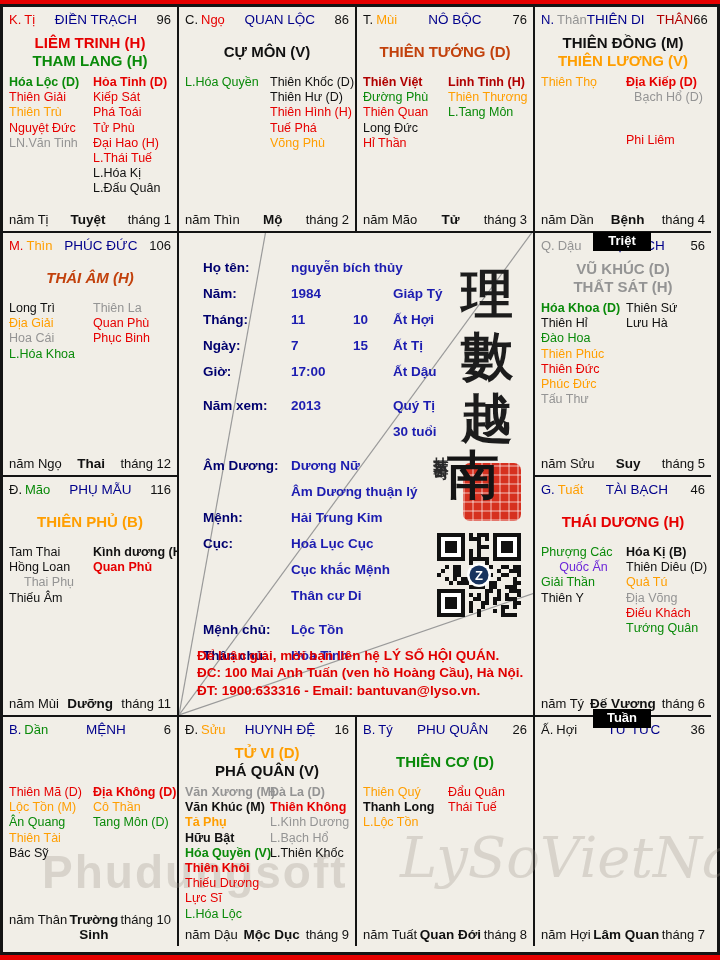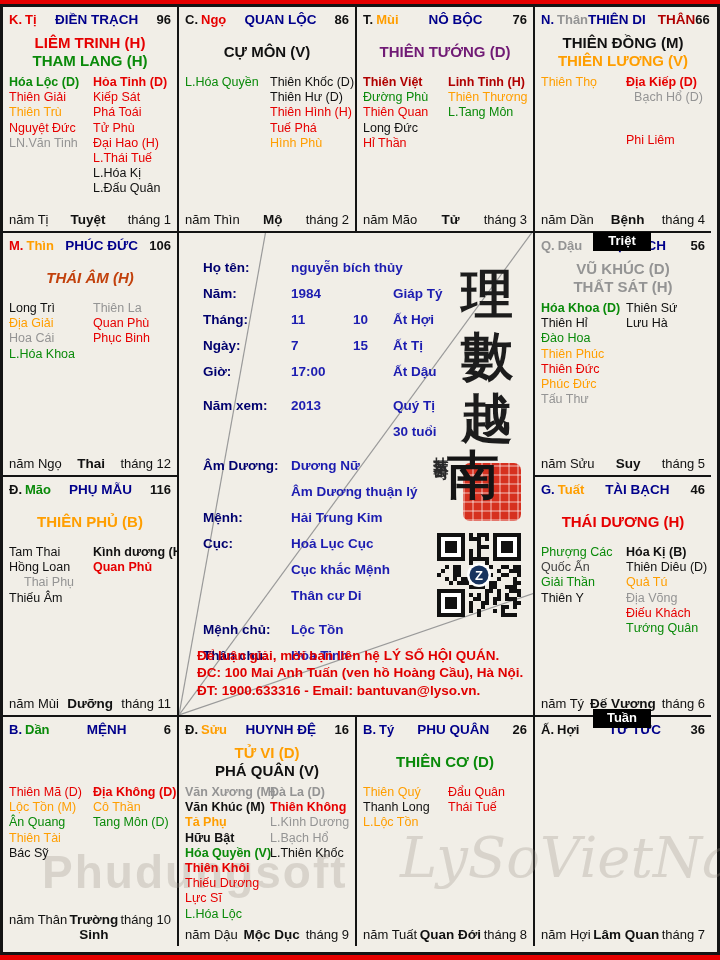--- a/index.html
+++ b/index.html
@@ -5,21 +5,21 @@
   html,body{margin:0;padding:0}
   body{font-family:"Liberation Sans","DejaVu Sans",sans-serif;-webkit-font-smoothing:antialiased}
   .page{position:relative;width:720px;height:960px;background:#e60000;overflow:hidden}
   .board{position:absolute;left:0;top:4px;width:714px;height:945px;border:3px solid #141414;background:#f1eee7}
   .grid{position:relative;display:grid;width:708px;height:939px;
         grid-template-columns:176px 178px 178px 176px;
         grid-template-rows:226px 244px 240px 229px}
   .cell{position:relative;overflow:hidden;font-size:12.5px}
   .br{border-right:2px solid #141414}
   .bb{border-bottom:2px solid #141414}
-  .cell-head{display:flex;align-items:flex-start;padding:5px 6px 0 6px;font-weight:bold;font-size:13px;position:relative;z-index:2}
+  .cell-head{display:flex;align-items:flex-start;padding:5px 6px 0 6px;font-weight:normal;font-size:13px;position:relative;z-index:2}
   .stem{margin-right:3px}
   .mid{flex:1;display:flex;justify-content:center;gap:12px;color:#00008b;font-size:13.5px;white-space:nowrap}
   .palace2{color:#b00000}
   .age{color:#111}
   .mains{height:46px;margin-top:2px;display:flex;flex-direction:column;justify-content:center;text-align:center;font-weight:bold;font-size:15px;line-height:18px;position:relative;z-index:2}
   .minors{display:flex;padding-left:6px;position:relative;z-index:2}
   .mcol{width:50%;line-height:15.2px;white-space:nowrap}
   .ms.b{font-weight:bold}
   .cell-foot{position:absolute;left:0;right:0;bottom:4px;display:flex;align-items:baseline;padding:0 6px;font-size:13px;color:#111;z-index:2}
   .fs{flex:1;text-align:center;font-weight:bold;font-size:13.5px}
@@ -114,39 +114,39 @@
           </div>
     <div class="minors">
       <div class="mcol l">
               <div class="ms" style="color: rgb(10, 138, 10);">L.Hóa Quyền</div>
             </div>
       <div class="mcol r">
               <div class="ms" style="color: rgb(17, 17, 17);">Thiên Khốc (D)</div>
               <div class="ms" style="color: rgb(17, 17, 17);">Thiên Hư (D)</div>
               <div class="ms" style="color: rgb(230, 0, 0);">Thiên Hình (H)</div>
               <div class="ms" style="color: rgb(230, 0, 0);">Tuế Phá</div>
-              <div class="ms" style="color: rgb(255, 158, 0);">Hình Phù</div>
+              <div class="ms" style="color: rgb(255, 158, 0);">Võng Phù</div>
             </div>
     </div>
     <div class="cell-foot">
       <span class="fy">năm Thìn</span>
       <span class="fs">Mộ</span>
       <span class="fm">tháng 2</span>
     </div>
   </div>
         <div class="cell br bb" style="grid-area: 1 / 3;">
     <div class="cell-head">
       <span><span class="stem" style="color: rgb(17, 17, 17);">T.</span><span class="branch" style="color: rgb(255, 158, 0);">Mùi</span></span>
       <span class="mid">
               <span class="palace">NÔ BỘC</span>
             </span>
       <span class="age">76</span>
     </div>
     <div class="mains">
-            <div style="color: #701a75; text-align: center;">THIÊN TƯỚNG (D)</div>
+            <div style="color: #c2410c; text-align: center;">THIÊN TƯỚNG (D)</div>
           </div>
     <div class="minors">
       <div class="mcol l">
               <div class="ms b" style="color: rgb(176, 0, 0);">Thiên Việt</div>
               <div class="ms" style="color: rgb(10, 138, 10);">Đường Phù</div>
               <div class="ms" style="color: rgb(230, 0, 0);">Thiên Quan</div>
               <div class="ms" style="color: rgb(17, 17, 17);">Long Đức</div>
               <div class="ms" style="color: rgb(230, 0, 0);">Hỉ Thần</div>
             </div>
       <div class="mcol r">
@@ -289,21 +289,21 @@
               <span class="palace">TÀI BẠCH</span>
             </span>
       <span class="age">46</span>
     </div>
     <div class="mains">
             <div style="color: rgb(230, 0, 0);">THÁI DƯƠNG (H)</div>
           </div>
     <div class="minors">
       <div class="mcol l">
               <div class="ms" style="color: rgb(10, 138, 10);">Phượng Các</div>
-              <div class="ms" style="color: #404040;">Quốc Ấn</div>
+              <div class="ms" style="color: #6d28d9; text-align: center;">Quốc Ấn</div>
               <div class="ms" style="color: rgb(10, 138, 10);">Giải Thần</div>
               <div class="ms" style="color: rgb(17, 17, 17);">Thiên Y</div>
             </div>
       <div class="mcol r">
               <div class="ms b" style="color: rgb(17, 17, 17);">Hóa Kị (B)</div>
               <div class="ms" style="color: rgb(17, 17, 17);">Thiên Diêu (D)</div>
               <div class="ms" style="color: rgb(255, 158, 0);">Quả Tú</div>
               <div class="ms" style="color: rgb(148, 148, 148);">Địa Võng</div>
               <div class="ms" style="color: rgb(230, 0, 0);">Điếu Khách</div>
               <div class="ms" style="color: rgb(10, 138, 10);">Tướng Quân</div>
@@ -389,21 +389,21 @@
               <span class="palace">PHU QUÂN</span>
             </span>
       <span class="age">26</span>
     </div>
     <div class="mains">
             <div style="color: rgb(10, 138, 10);">THIÊN CƠ (D)</div>
           </div>
     <div class="minors">
       <div class="mcol l">
               <div class="ms" style="color: rgb(255, 158, 0);">Thiên Quý</div>
-              <div class="ms" style="color: rgb(17, 17, 17);">Thanh Long</div>
+              <div class="ms" style="color: rgb(17, 17, 17); font-weight: bold;">Thanh Long</div>
               <div class="ms" style="color: rgb(255, 158, 0);">L.Lộc Tồn</div>
             </div>
       <div class="mcol r">
               <div class="ms" style="color: rgb(230, 0, 0);">Đẩu Quân</div>
               <div class="ms" style="color: rgb(230, 0, 0);">Thái Tuế</div>
             </div>
     </div>
     <div class="cell-foot">
       <span class="fy">năm Tuất</span>
       <span class="fs">Quan Đới</span>

